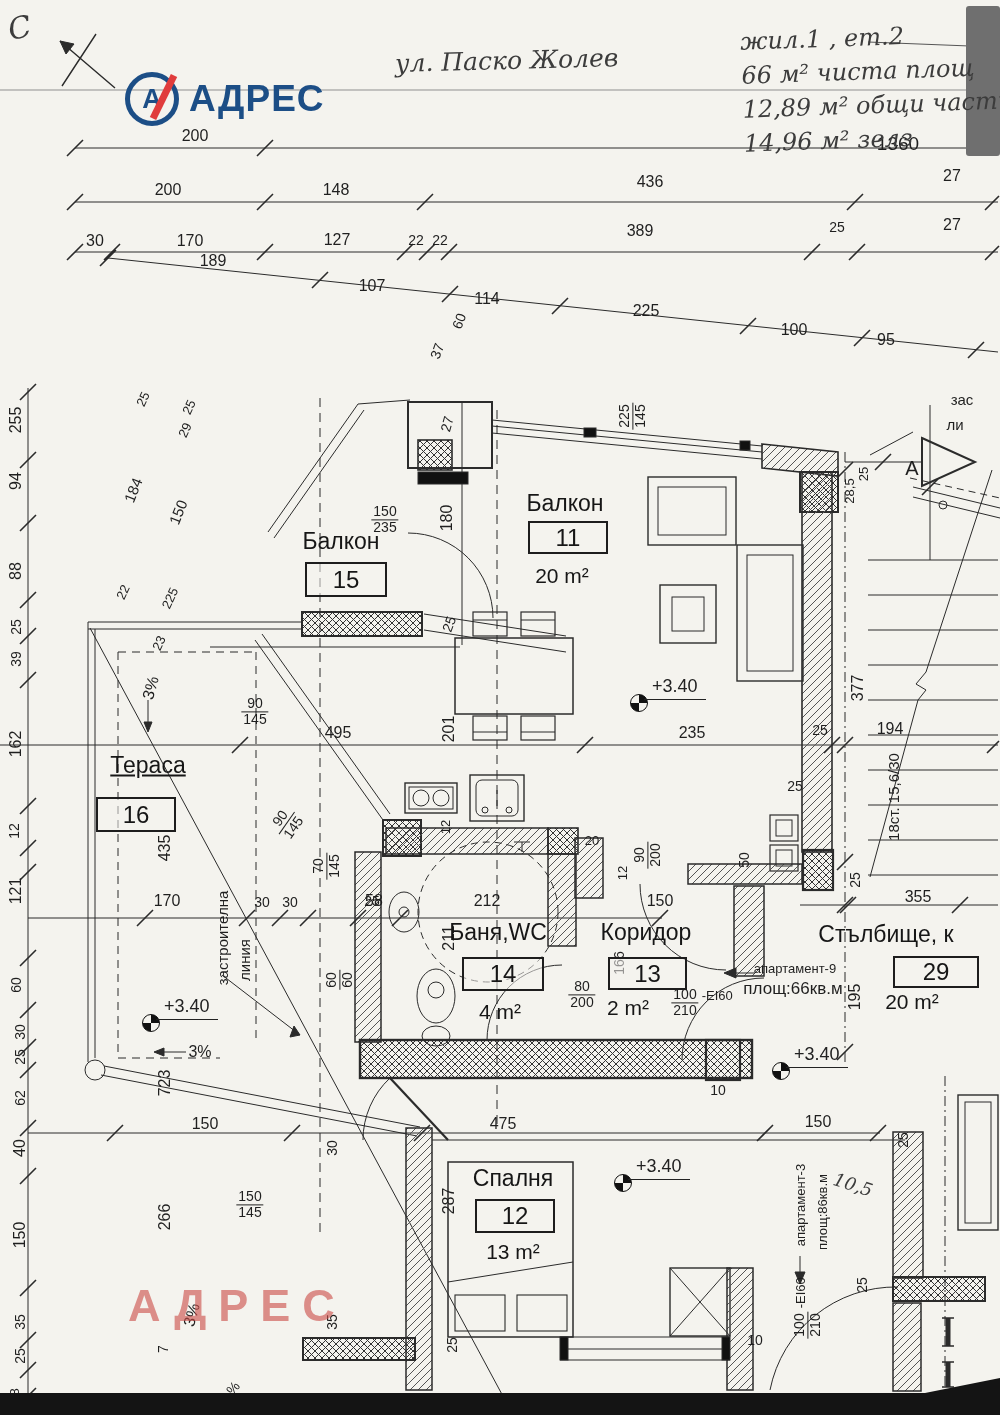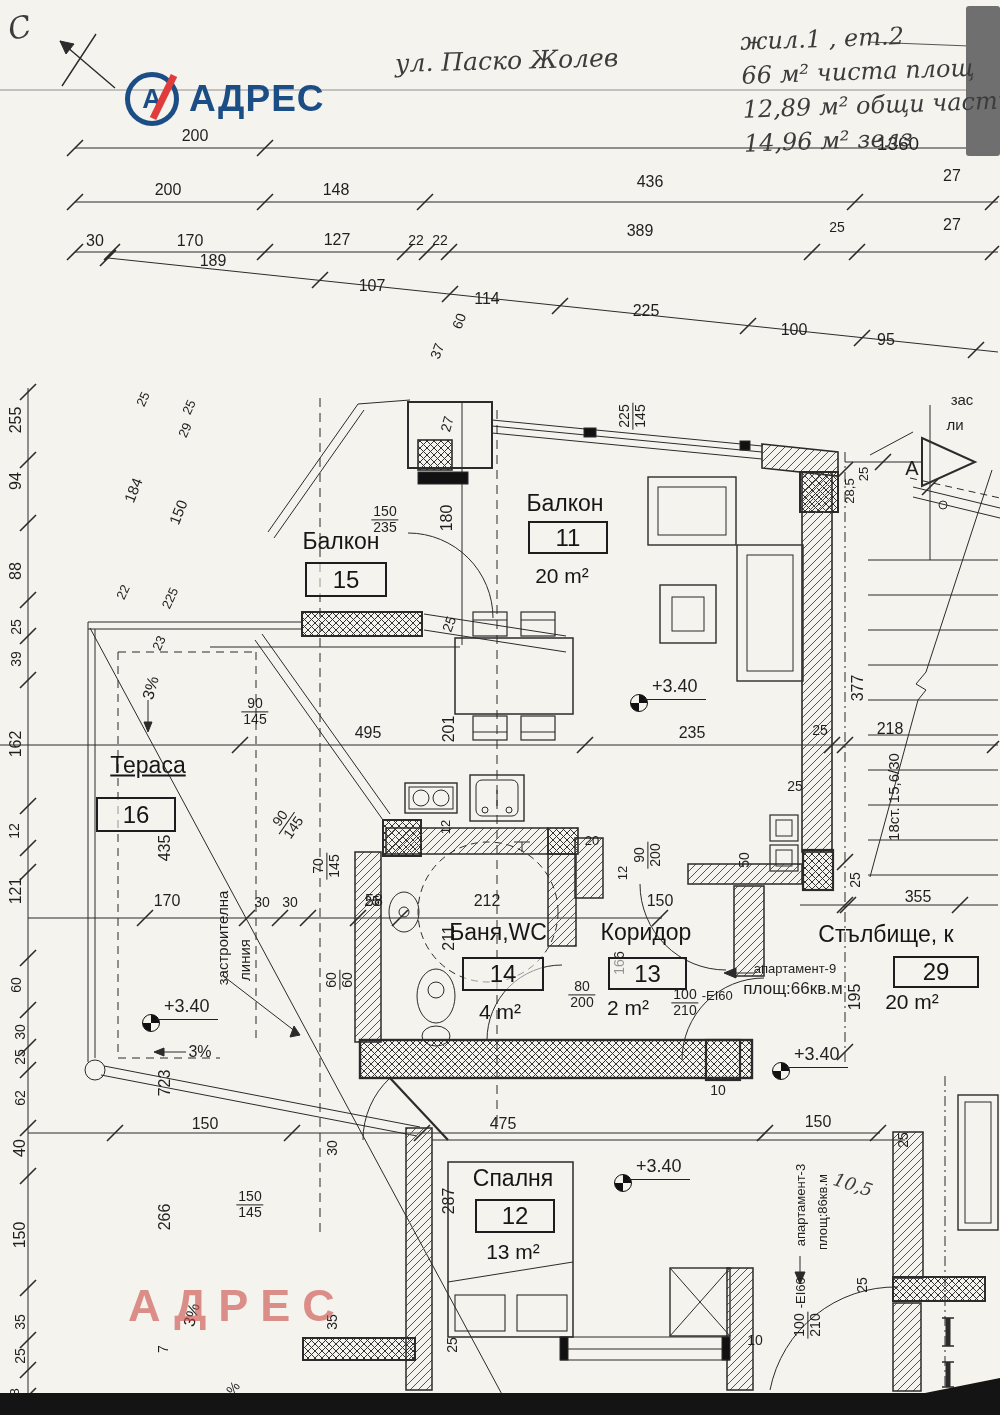--- a/index.html
+++ b/index.html
@@ -287,33 +287,33 @@
       <div class="lbl" style="left: 447px; top: 518px; transform: translate(-50%, -50%) rotate(-90deg);">180</div>
       <div class="lbl" style="left: 165px; top: 848px; transform: translate(-50%, -50%) rotate(-90deg);">435</div>
       <div class="lbl" style="left: 165px; top: 1083px; transform: translate(-50%, -50%) rotate(-90deg);">723</div>
       <div class="lbl" style="left: 165px; top: 1217px; transform: translate(-50%, -50%) rotate(-90deg);">266</div>
       <div class="lbl" style="left: 167px; top: 901px; transform: translate(-50%, -50%) rotate(0deg);">170</div>
       <div class="lbl" style="left: 205px; top: 1124px; transform: translate(-50%, -50%) rotate(0deg);">150</div>
       <div class="lbl" style="font-size: 14px; left: 262px; top: 902px; transform: translate(-50%, -50%) rotate(0deg);">30</div>
       <div class="lbl" style="font-size: 14px; left: 290px; top: 902px; transform: translate(-50%, -50%) rotate(0deg);">30</div>
       <div class="lbl" style="left: 332px; top: 901px; transform: translate(-50%, -50%) rotate(0deg); margin-left: 42px;">58</div>
       <div class="lbl" style="font-size: 14px; left: 372px; top: 901px; transform: translate(-50%, -50%) rotate(0deg);">25</div>
-      <div class="lbl" style="left: 368px; top: 733px; transform: translate(-50%, -50%) rotate(0deg);">495</div>
+      <div class="lbl" style="left: 338px; top: 733px; transform: translate(-50%, -50%) rotate(0deg);">495</div>
       <div class="lbl" style="left: 449px; top: 729px; transform: translate(-50%, -50%) rotate(-90deg);">201</div>
       <div class="lbl" style="font-size: 14px; left: 449px; top: 624px; transform: translate(-50%, -50%) rotate(-70deg);">25</div>
       <div class="lbl" style="left: 692px; top: 733px; transform: translate(-50%, -50%) rotate(0deg);">235</div>
       <div class="lbl" style="font-size: 13px; left: 445px; top: 827px; transform: translate(-50%, -50%) rotate(-90deg);">12</div>
       <div class="lbl" style="font-size: 13px; left: 592px; top: 840px; transform: translate(-50%, -50%) rotate(0deg);">20</div>
       <div class="lbl" style="font-size: 13px; left: 622px; top: 873px; transform: translate(-50%, -50%) rotate(-90deg);">12</div>
       <div class="lbl" style="left: 660px; top: 901px; transform: translate(-50%, -50%) rotate(0deg);">150</div>
       <div class="lbl" style="font-size: 14px; left: 619px; top: 963px; transform: translate(-50%, -50%) rotate(-90deg);">166</div>
       <div class="lbl" style="left: 487px; top: 901px; transform: translate(-50%, -50%) rotate(0deg);">212</div>
       <div class="lbl" style="left: 449px; top: 938px; transform: translate(-50%, -50%) rotate(-90deg);">211</div>
       <div class="lbl" style="left: 858px; top: 688px; transform: translate(-50%, -50%) rotate(-90deg);">377</div>
-      <div class="lbl" style="left: 890px; top: 729px; transform: translate(-50%, -50%) rotate(0deg);">218</div>
+      <div class="lbl" style="left: 890px; top: 729px; transform: translate(-50%, -50%) rotate(0deg);">194</div>
       <div class="lbl" style="font-size: 14px; left: 820px; top: 730px; transform: translate(-50%, -50%) rotate(0deg);">25</div>
       <div class="lbl" style="font-size: 14px; left: 795px; top: 786px; transform: translate(-50%, -50%) rotate(0deg);">25</div>
       <div class="lbl" style="font-size: 14px; left: 855px; top: 880px; transform: translate(-50%, -50%) rotate(-90deg);">25</div>
       <div class="lbl" style="left: 918px; top: 897px; transform: translate(-50%, -50%) rotate(0deg);">355</div>
       <div class="lbl" style="font-size: 15px; left: 893px; top: 797px; transform: translate(-50%, -50%) rotate(-90deg);">18ст. 15,6/30</div>
       <div class="lbl" style="left: 855px; top: 997px; transform: translate(-50%, -50%) rotate(-90deg);">195</div>
       <div class="lbl" style="font-size: 14px; left: 744px; top: 860px; transform: translate(-50%, -50%) rotate(-90deg);">50</div>
       <div class="lbl" style="font-size: 13px; left: 849px; top: 491px; transform: translate(-50%, -50%) rotate(-90deg);">28,5</div>
       <div class="lbl" style="font-size: 13px; left: 863px; top: 474px; transform: translate(-50%, -50%) rotate(-90deg);">25</div>
       <div class="lbl" style="font-size: 20px; left: 912px; top: 468px; transform: translate(-50%, -50%) rotate(0deg);">А</div>

